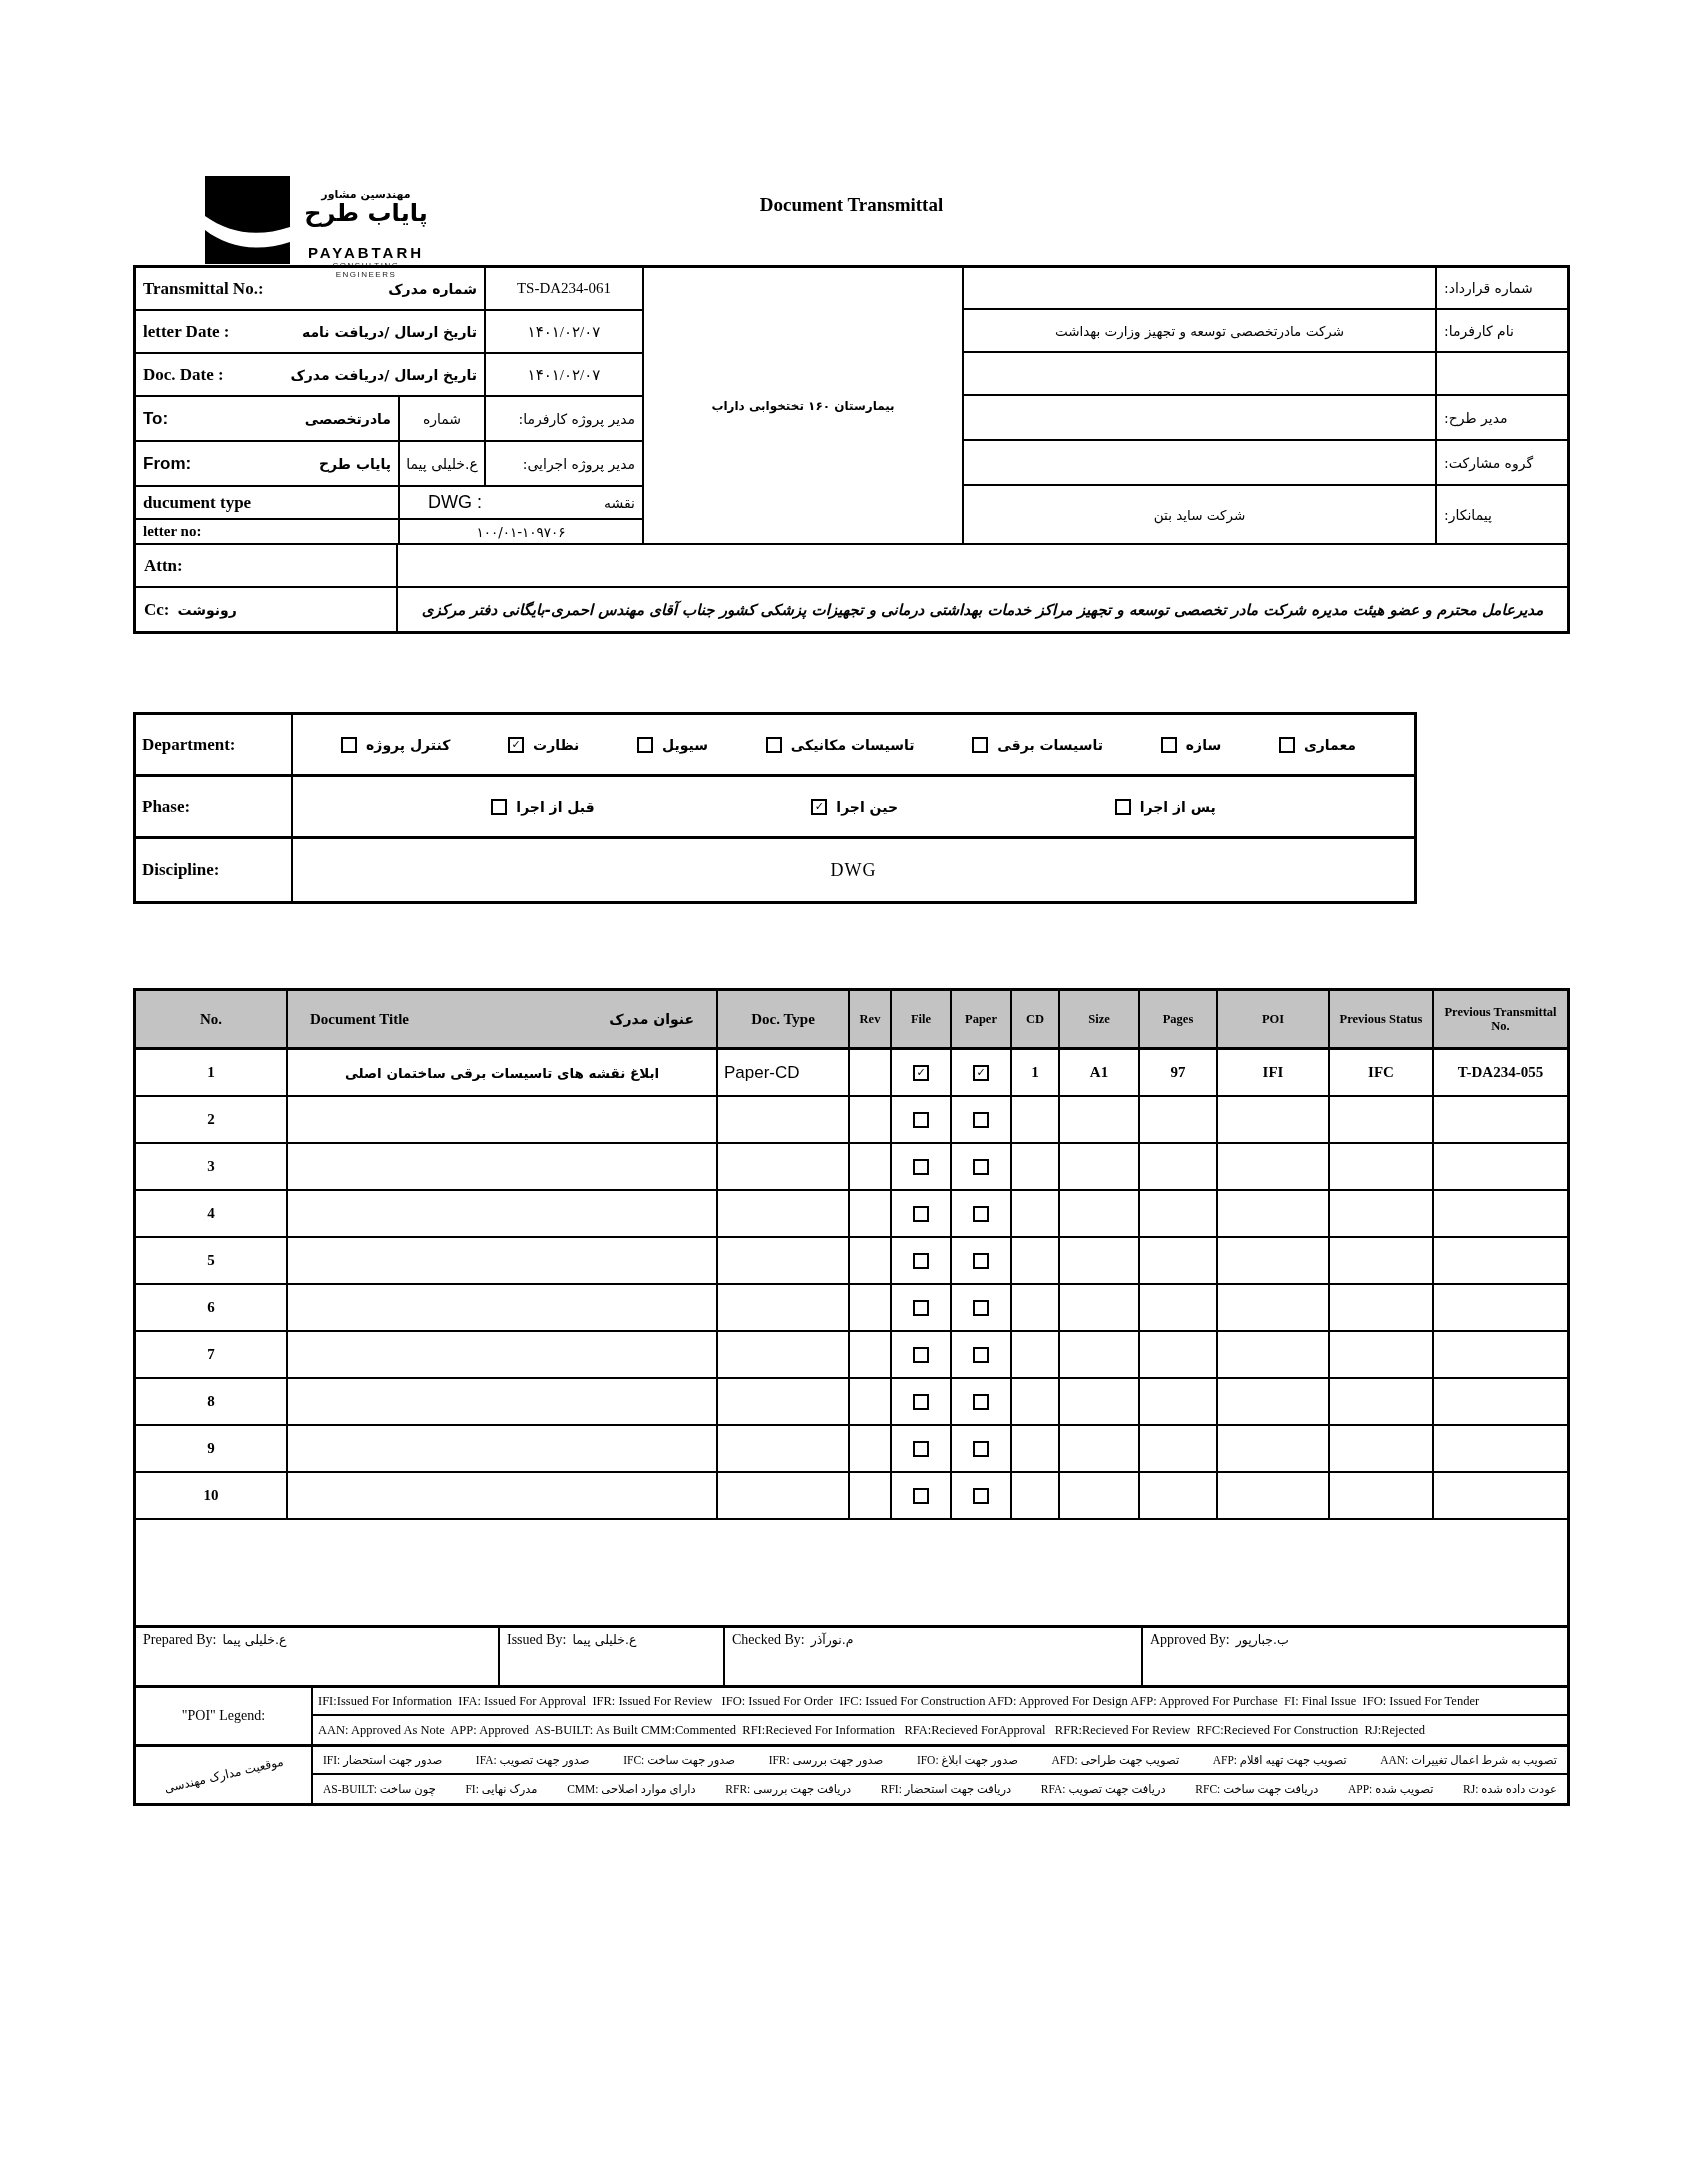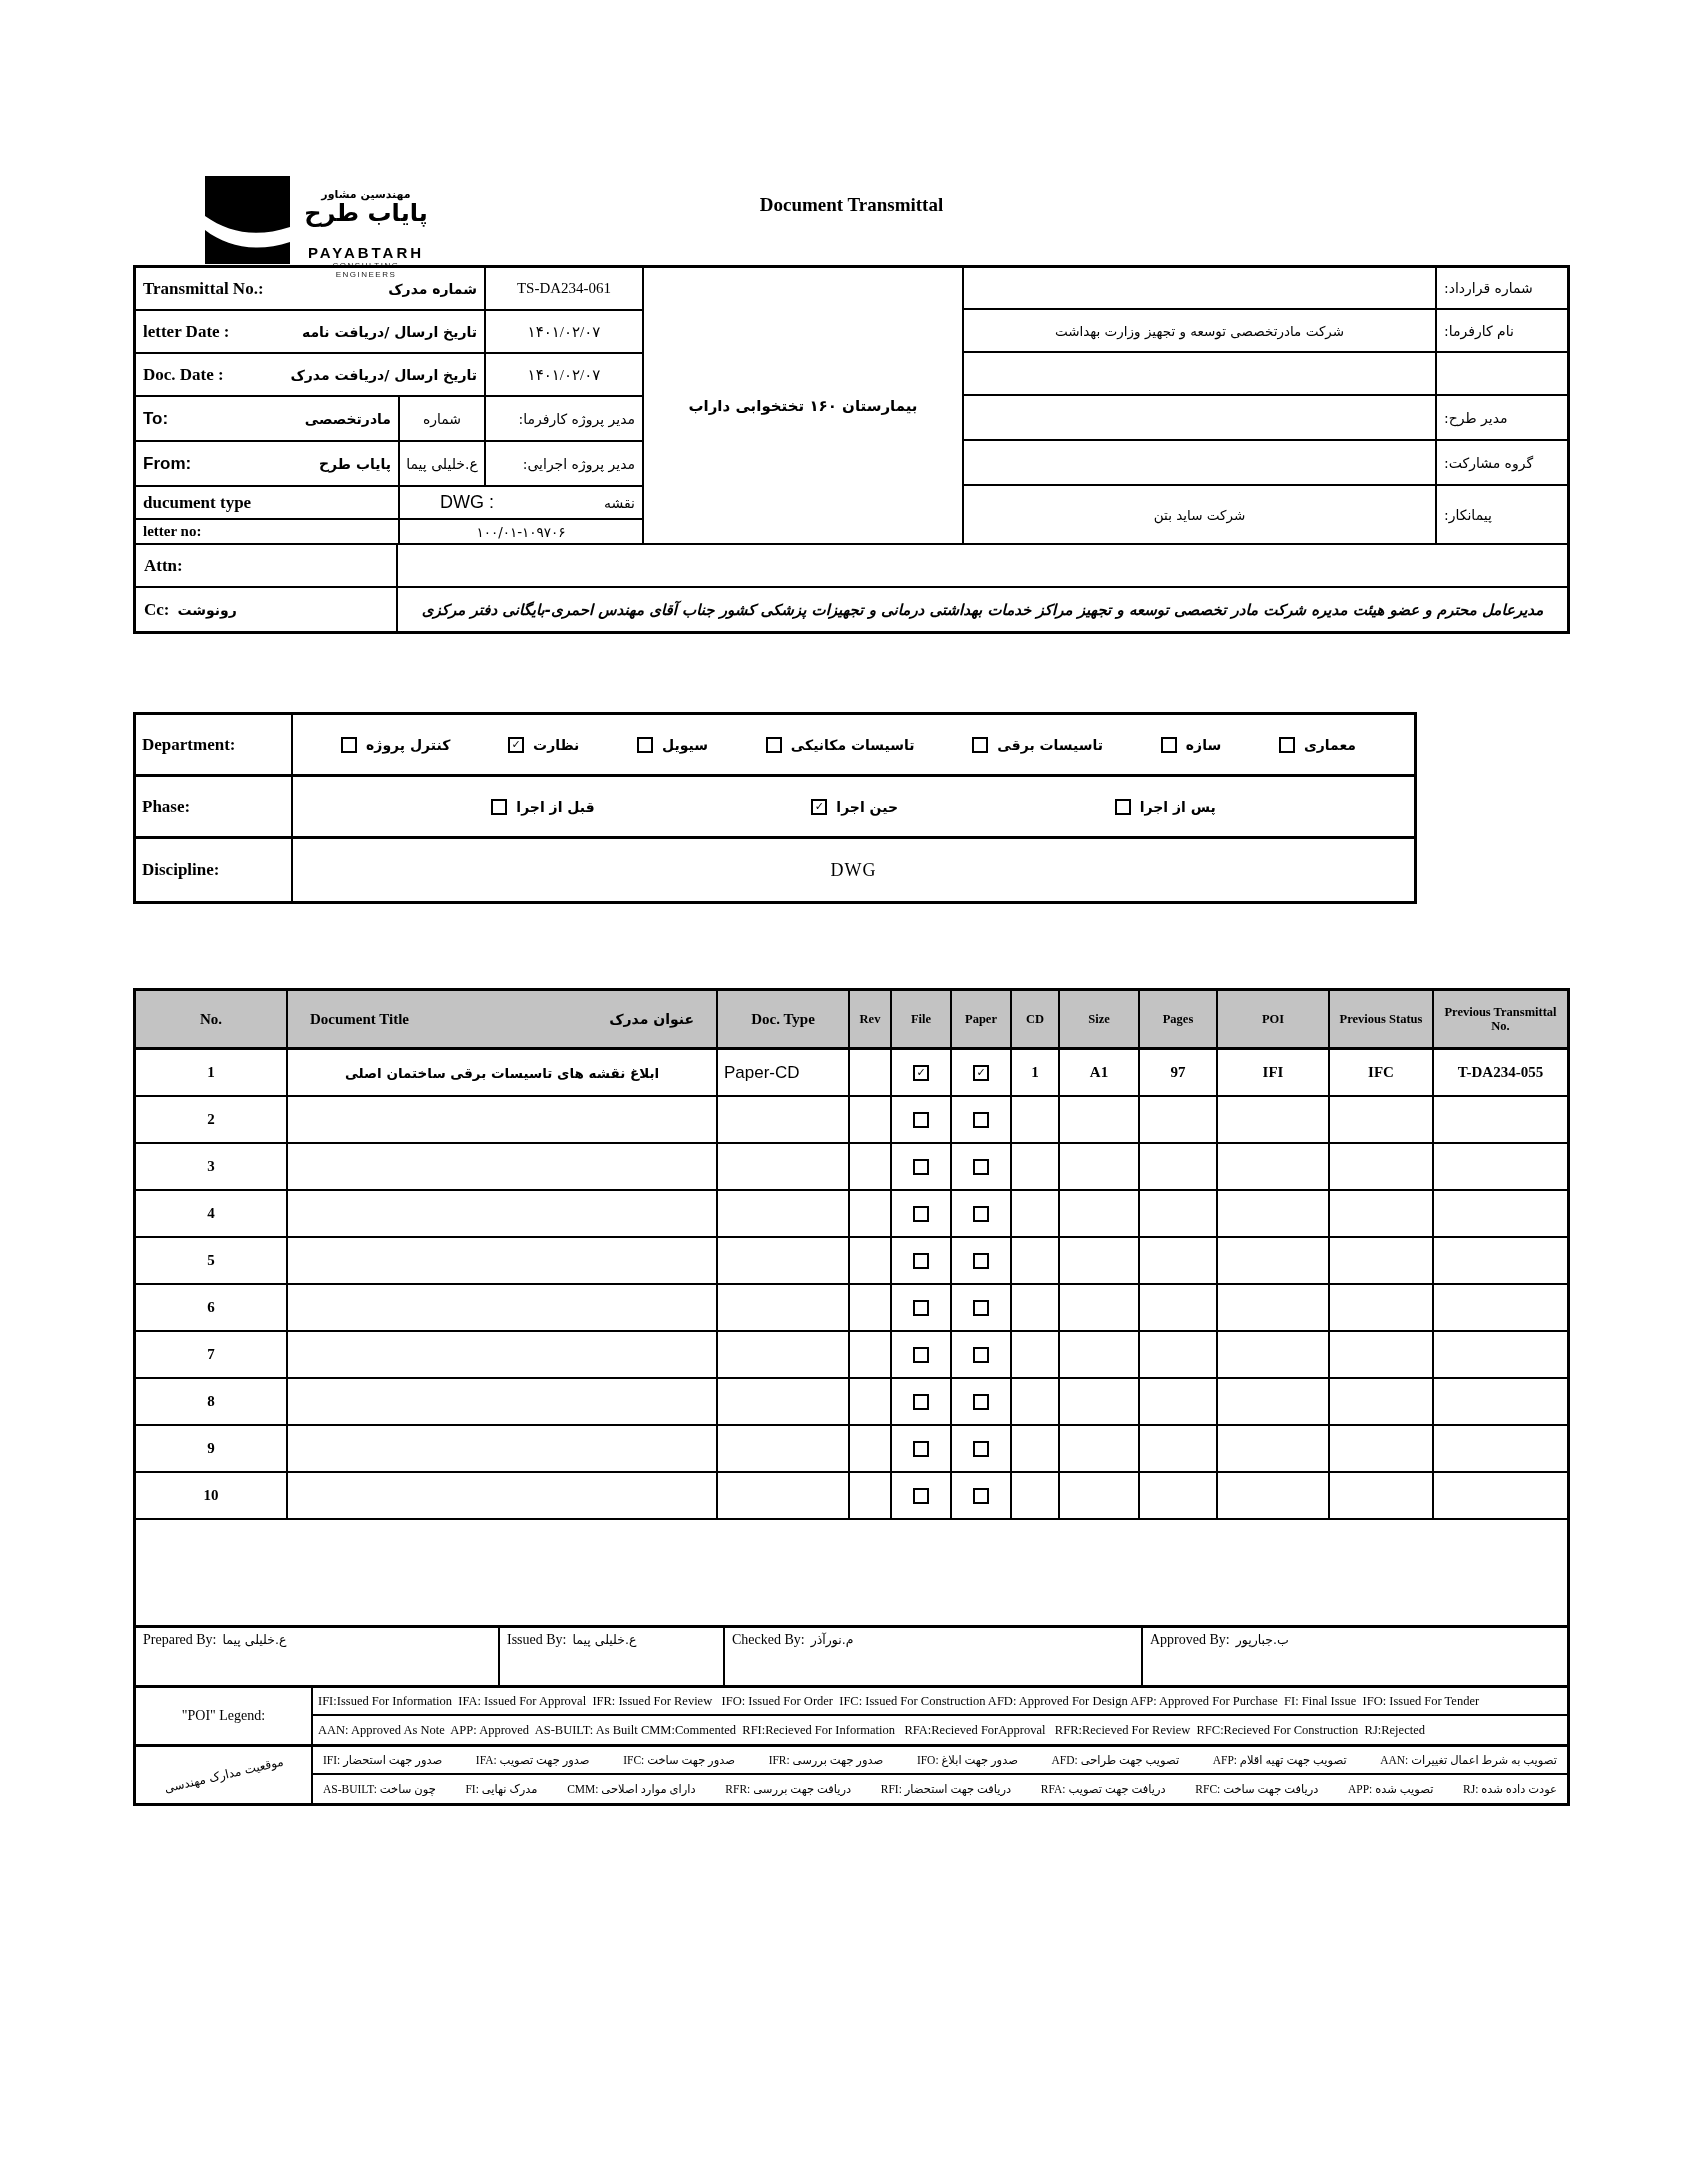--- a/index.html
+++ b/index.html
@@ -30,21 +30,21 @@
                grid-template-rows:43px 43px 43px 45px 45px 33px 1fr; border-right:2px solid #000;}
   .cell { border-right:2px solid #000; border-bottom:2px solid #000; display:flex; align-items:center;
           overflow:hidden; padding:0 7px; font-size:15px; }
   .cell.last-col { border-right:none; }
   .cell.last-row { border-bottom:none; }
   .lbl-en { font-weight:bold; font-size:17px; white-space:nowrap; }
   .lbl-pair { justify-content:space-between; gap:6px; }
   .fa-lbl { font-family:"DejaVu Sans",sans-serif; font-weight:bold; font-size:14px; direction:rtl; white-space:nowrap;}
   .val-center { justify-content:center; text-align:center; }
   .info-center { width:320px; border-right:2px solid #000; display:flex; align-items:center; justify-content:center; }
-  .project-name { font-family:"DejaVu Sans",sans-serif; font-weight:bold; font-size:15px; direction:rtl; text-align:center; }
+  .project-name { font-family:"DejaVu Sans",sans-serif; font-weight:bold; font-size:12px; direction:rtl; text-align:center; }
   .info-right { flex:1; display:grid; grid-template-columns:1fr 130px;
                 grid-template-rows:42px 43px 43px 45px 45px 1fr; }
   .ir-val { justify-content:center; font-family:"DejaVu Sans",sans-serif; font-size:13.5px; direction:rtl; text-align:center;}
   .ir-label { border-right:none; justify-content:flex-end; direction:rtl; font-family:"DejaVu Sans",sans-serif; font-size:14px; padding-right:9px; white-space:nowrap;}
   .full-row { display:flex; border-top:2px solid #000; }
   .attn-row { height:43px; }
   .cc-row { height:45px; }
   .fr-label { width:262px; border-right:2px solid #000; display:flex; align-items:center; padding:0 8px; gap:8px;}
   .fr-value { flex:1; display:flex; align-items:center; justify-content:center; }
   .cc-text { font-family:"DejaVu Sans",sans-serif; font-size:15px; font-weight:bold; font-style:italic; direction:rtl; white-space:nowrap; }
@@ -143,21 +143,21 @@
         <div class="cell lbl-pair">
           <span class="lbl-en sans">From:</span>
           <span class="fa-lbl">پایاب طرح</span>
         </div>
         <div class="cell val-center fa-lbl" style="font-weight:normal">ع.خلیلی پیما</div>
         <div class="cell last-col fa-lbl" dir="rtl" style="font-weight:normal">مدیر پروژه اجرایی:</div>
 
         <div class="cell">
           <span class="lbl-en">ducument type</span>
         </div>
-        <div class="cell last-col lbl-pair" style="grid-column:2/4; padding-left:40px">
+        <div class="cell last-col lbl-pair" style="grid-column:2/4; padding-left:28px">
           <span class="sans" style="font-size:18px">DWG :</span>
           <span class="fa-lbl" style="font-weight:normal">نقشه</span>
         </div>
 
         <div class="cell last-row">
           <span class="lbl-en" style="font-size:15px">letter no:</span>
         </div>
         <div class="cell last-col last-row val-center fa" dir="ltr" style="grid-column:2/4; font-size:13.5px">۱۰۰/۰۱-۱۰۹۷۰۶</div>
       </div>
 

